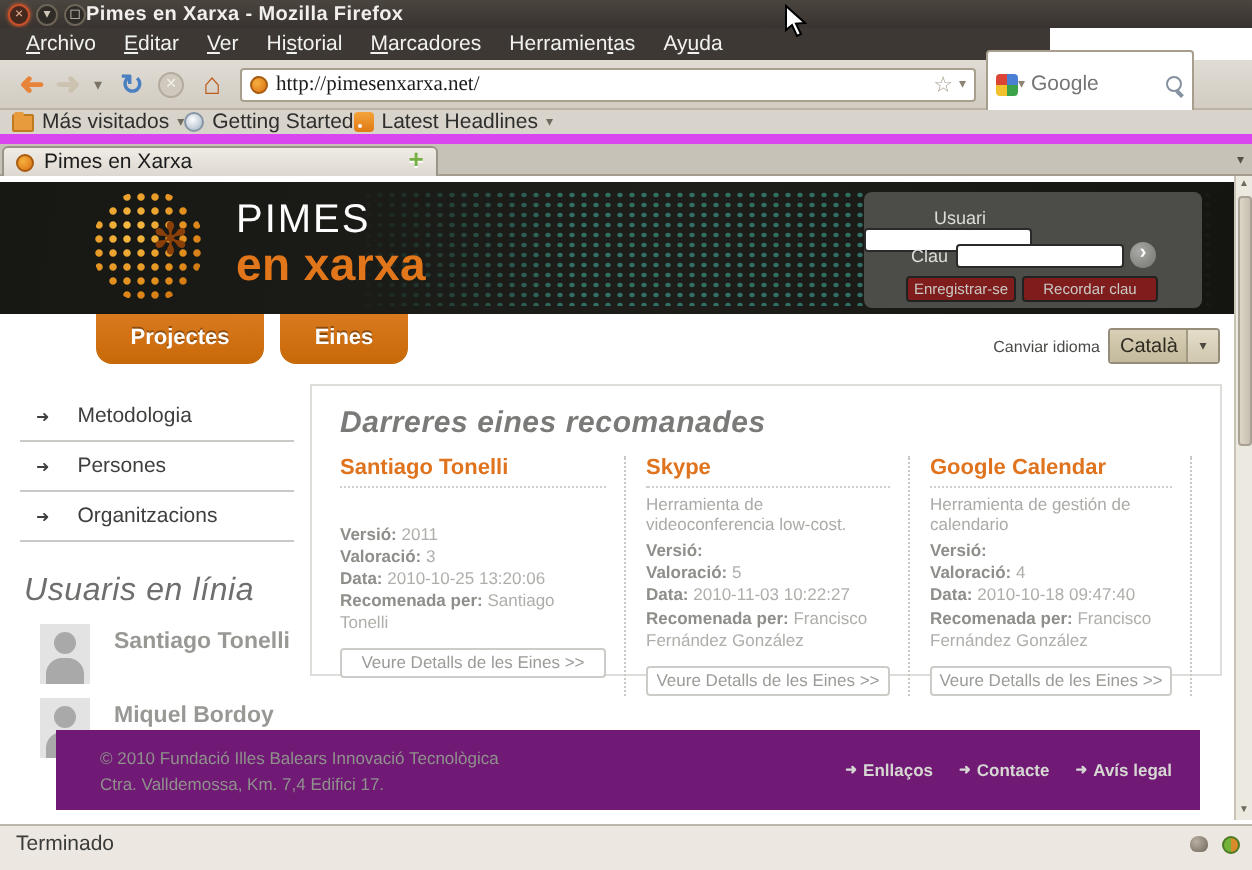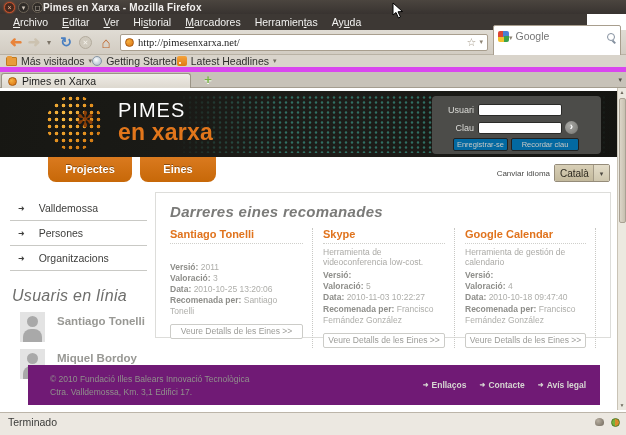--- a/index.html
+++ b/index.html
@@ -12,21 +12,21 @@
   
   .titlebar { position:absolute; left:0; top:0; width:626px; height:14px;
     background:linear-gradient(#4b453f,#383330); display:flex; align-items:center; }
   .winbtns { display:flex; gap:3px; margin-left:4px; }
   .winbtn { width:11px; height:11px; border-radius:50%; background:#2f2b27; border:1px solid #6d6457;
     color:#cfc6ba; font-size:7px; line-height:9px; text-align:center; }
   .winbtn.close { border-color:#c8502c; background:#45291e; color:#f0b896; box-shadow:0 0 2px #e0602f; }
   .wintitle { color:#f2f0ee; font-size:10px; font-weight:bold; letter-spacing:.2px; }
   .cursor { position:absolute; left:392px; top:2px; z-index:99; }
 
-  .menubar { position:absolute; left:0; top:14px; width:587px; height:16px; background:#3d3834;
+  .menubar { position:absolute; left:0; top:14px; width:525px; height:16px; background:#3d3834;
     display:flex; align-items:center; padding-left:6px; }
   .menuitem { color:#f2f2f0; font-size:10.5px; padding:0 7px; line-height:16px; }
   .menuitem u { text-underline-offset:1px; }
 
   .navbar { position:absolute; left:0; top:30px; width:626px; height:25px;
     background:linear-gradient(#e0dcd4,#d2ccc2); border-bottom:1px solid #b9b2a5;
     display:flex; align-items:center; }
   .navicon { text-align:center; }
   .back-ic { font-size:15px; font-weight:bold; color:#e8833a; transform:scaleX(-1); margin-left:7px; width:18px; }
   .fwd-ic  { font-size:15px; font-weight:bold; color:#ccc2b0; width:18px; }
@@ -36,21 +36,21 @@
     color:#f4f1ea; font-size:7px; line-height:11px; text-align:center; margin:0 4px 0 4px; }
   .home-ic { font-size:15px; font-weight:bold; color:#bd5c1e; width:20px; }
   .field { background:#fff; border:1px solid #a89e8e; border-radius:2px; height:17px; display:flex; align-items:center; }
   .urlfield { width:368px; margin-left:4px; padding:0 4px; }
   .favicon { width:9px; height:9px; border-radius:50%;
     background:radial-gradient(circle at 35% 35%, #f6b13f, #d96f12); border:1px solid #a85a10; flex:none; }
   .urlinput { flex:1; border:none; outline:none; font-size:10.5px; color:#1c1c1c; margin-left:4px;
     font-family:Liberation Serif, serif; background:transparent; }
   .star-ic { color:#a89e8e; font-size:11px; margin-right:3px; }
   .fieldcaret { color:#8d8475; font-size:7px; }
-  .searchfield { width:128px; margin-left:5px; padding:16px 4px;align-items:flex-end; }
+  .searchfield { width:104px; margin-left:5px; padding:16px 4px; }
   .gicon { width:11px; height:11px; border-radius:2px; flex:none;
     background:conic-gradient(#4a7fd4 0 90deg, #3ba24a 90deg 180deg, #f2c12e 180deg 270deg, #db4536 270deg 360deg); }
   .searchinput { flex:1; border:none; outline:none; font-size:10.5px; color:#b2a999; margin-left:3px;
     font-family:"Liberation Sans",sans-serif; background:transparent; min-width:0; }
   .mag { position:relative; width:10px; height:10px; flex:none; }
   .mag::before { content:""; position:absolute; left:1px; top:1px; width:6px; height:6px;
     border:1.5px solid #84909f; border-radius:50%; }
   .mag::after { content:""; position:absolute; right:0; bottom:0; width:4px; height:1.5px;
     background:#84909f; transform:rotate(45deg); }
 
@@ -59,21 +59,21 @@
   .bmitem { display:flex; align-items:center; gap:4px; font-size:10.5px; color:#2e2e2c; }
   .folder-ic { width:11px; height:9px; background:#e89b3c; border:1px solid #c07a1e; border-radius:1px; position:relative; }
   .folder-ic::before { content:""; position:absolute; left:0; top:-2px; width:5px; height:2px; background:#e89b3c; border-radius:1px 1px 0 0; }
   .gs-ic { width:10px; height:10px; border-radius:50%; background:radial-gradient(circle at 40% 35%, #fdfdfd, #9fb3c4); border:1px solid #8796a5; }
   .rss-ic { width:10px; height:10px; border-radius:2px; background:linear-gradient(#f4a33c,#e07a14); position:relative; }
   .rss-ic::before { content:""; position:absolute; left:2px; bottom:2px; width:2px; height:2px; background:#fff; border-radius:50%; }
   .bmcaret { font-size:7px; color:#6f695e; }
 
   .tabstrip { position:absolute; left:0; top:72px; width:626px; height:16px; background:#c7c2b8;
     border-bottom:1px solid #a49d8f; }
-  .tab { position:absolute; left:1px; top:1px; width:190px; height:15px; background:linear-gradient(#efece6,#ddd8cf);
+  .tab { position:absolute; left:1px; top:1px; width:218px; height:15px; background:linear-gradient(#efece6,#ddd8cf);
     border:1px solid #9b9486; border-bottom:none; border-radius:3px 3px 0 0;
     display:flex; align-items:center; padding:0 6px; gap:5px; }
   .tablabel { font-size:10.5px; color:#1c1c1c; }
   .newtab { position:absolute; left:200px; top:0px; width:16px; height:15px; color:#76b043;
     font-size:13px; font-weight:bold; text-align:center; line-height:15px; text-shadow:0 1px 0 #fff; }
   .tablistcaret { position:absolute; right:4px; top:4px; font-size:7px; color:#55504a; }
 
   
   .viewport { position:absolute; left:0; top:88px; width:626px; height:322px; background:#fff; }
 
@@ -97,30 +97,30 @@
 
   .loginbox { position:absolute; left:432px; top:5px; width:169px; height:58px;
     background:#4c4c49; border-radius:4px; }
   .loginrow { position:absolute; display:flex; align-items:center; }
   .loginlabel { width:42px; text-align:right; color:#dcdcd8; font-size:9px; margin-right:4px; }
   .logininput { width:84px; height:12px; background:#fff; border:1px solid #2a2a28; border-radius:2px;
     font-size:9px; padding:0 2px; font-family:"Liberation Sans",sans-serif; }
   .login-go { width:13px; height:13px; border-radius:50%; background:radial-gradient(circle at 35% 35%, #a9a9a5, #73736f);
     color:#fff; font-size:10px; line-height:12px; text-align:center; font-weight:bold; margin-left:3px; }
   .loginbtns { position:absolute; left:21px; top:42px; display:flex; gap:3px; }
-  .loginbtn { height:13px; background:#0369a1; border:1px solid #222; border-radius:2px; color:#c9c9c5;
+  .loginbtn { height:13px; background:#7f1d1d; border:1px solid #222; border-radius:2px; color:#c9c9c5;
     font-size:7.5px; line-height:11px; text-align:center; font-family:"Liberation Sans",sans-serif; }
   .btn-reg { width:55px; }
   .btn-rem { width:68px; }
 
   .navbtn { position:absolute; top:69px; height:25px; background:linear-gradient(#da7a1f,#c76808);
     border-radius:0 0 8px 8px; color:#fff; font-size:11px; font-weight:bold; text-align:center;
     line-height:24px; text-shadow:0 -1px 0 rgba(0,0,0,.35); }
   .btn-projectes { left:48px; width:84px; }
-  .btn-eines { left:140px; width:76px; }
+  .btn-eines { left:140px; width:64px; }
 
   .langrow { position:absolute; right:16px; top:76px; display:flex; align-items:center; }
   .langlabel { font-size:8px; color:#4a4a48; margin-right:4px; }
   .langselect { display:flex; height:18px; border:1px solid #958c7a; border-radius:2px; overflow:hidden; }
   .langvalue { width:38px; background:linear-gradient(#d8cfb6,#c3b99c); color:#2e2a20; font-size:10px;
     line-height:17px; padding-left:5px; }
   .langarrow { width:16px; background:linear-gradient(#e4ddc9,#cfc7ae); border-left:1px solid #a39a86;
     color:#4c4840; font-size:7px; text-align:center; line-height:17px; }
 
   .sidebar { position:absolute; left:10px; top:108px; width:137px; }
@@ -251,21 +251,21 @@
     <div class="logo">
       <div class="logo-sphere"></div>
     </div>
     <span class="logo-core">✻</span>
     <div class="wordmark">
       <div class="wm1">PIMES</div>
       <div class="wm2">en xarxa</div>
     </div>
 
     <div class="loginbox">
-      <div class="loginrow" style="left:0; top:8px;">
+      <div class="loginrow" style="left:0; top:8px;flex-direction:column;">
         <span class="loginlabel">Usuari</span>
         <input class="logininput" style="">
       </div>
       <div class="loginrow" style="left:0; top:25px;">
         <span class="loginlabel">Clau</span>
         <input class="logininput" style="">
         <span class="login-go">›</span>
       </div>
       <div class="loginbtns">
         <span class="loginbtn btn-reg">Enregistrar-se</span>
@@ -281,21 +281,21 @@
     <span class="langlabel">Canviar idioma</span>
     <span class="langselect">
       <span class="langvalue">Català</span>
       <span class="langarrow">▾</span>
     </span>
   </div>
 
   <div class="sidebar">
     <div class="sbitem">
       <span class="sbarrow">➜</span>
-      <span class="sblabel">Valldemossa</span>
+      <span class="sblabel">Metodologia</span>
     </div>
     <div class="sbitem">
       <span class="sbarrow">➜</span>
       <span class="sblabel">Persones</span>
     </div>
     <div class="sbitem">
       <span class="sbarrow">➜</span>
       <span class="sblabel">Organitzacions</span>
     </div>
     <div class="online-heading">Usuaris en línia</div>
@@ -348,21 +348,21 @@
         </div>
         <button class="card-btn">Veure Detalls de les Eines &gt;&gt;</button>
       </div>
 
     </div>
   </div>
 
   <div class="footer">
     <div class="footer-text">
       <div>© 2010 Fundació Illes Balears Innovació Tecnològica</div>
-      <div>Ctra. Valldemossa, Km. 3,1 Edifici 17.</div>
+      <div>Ctra. Valldemossa, Km. 7,4 Edifici 17.</div>
     </div>
     <div class="footer-links">
       <span class="flink">
         <span class="farrow">➜</span>
         <span>Enllaços</span>
       </span>
       <span class="flink">
         <span class="farrow">➜</span>
         <span>Contacte</span>
       </span>

